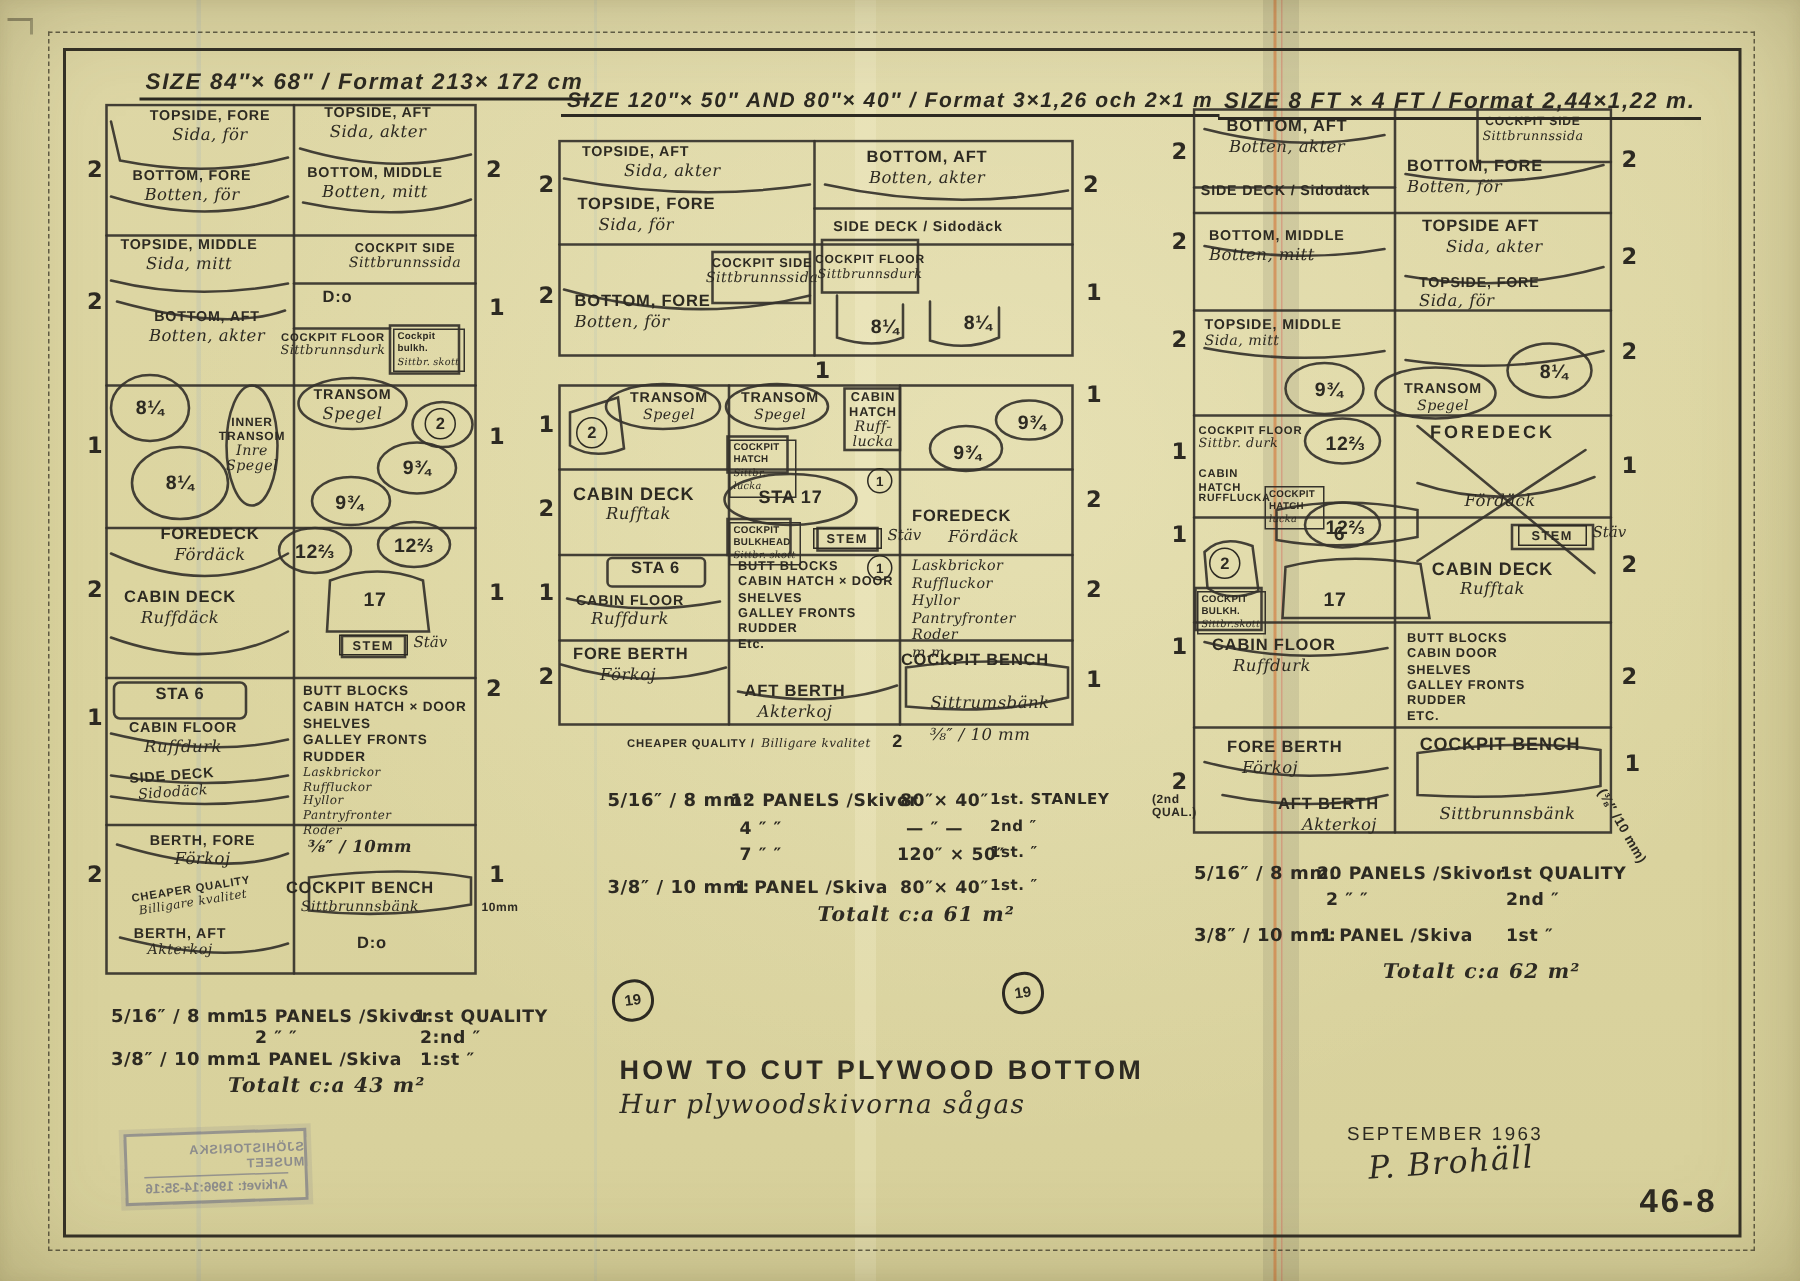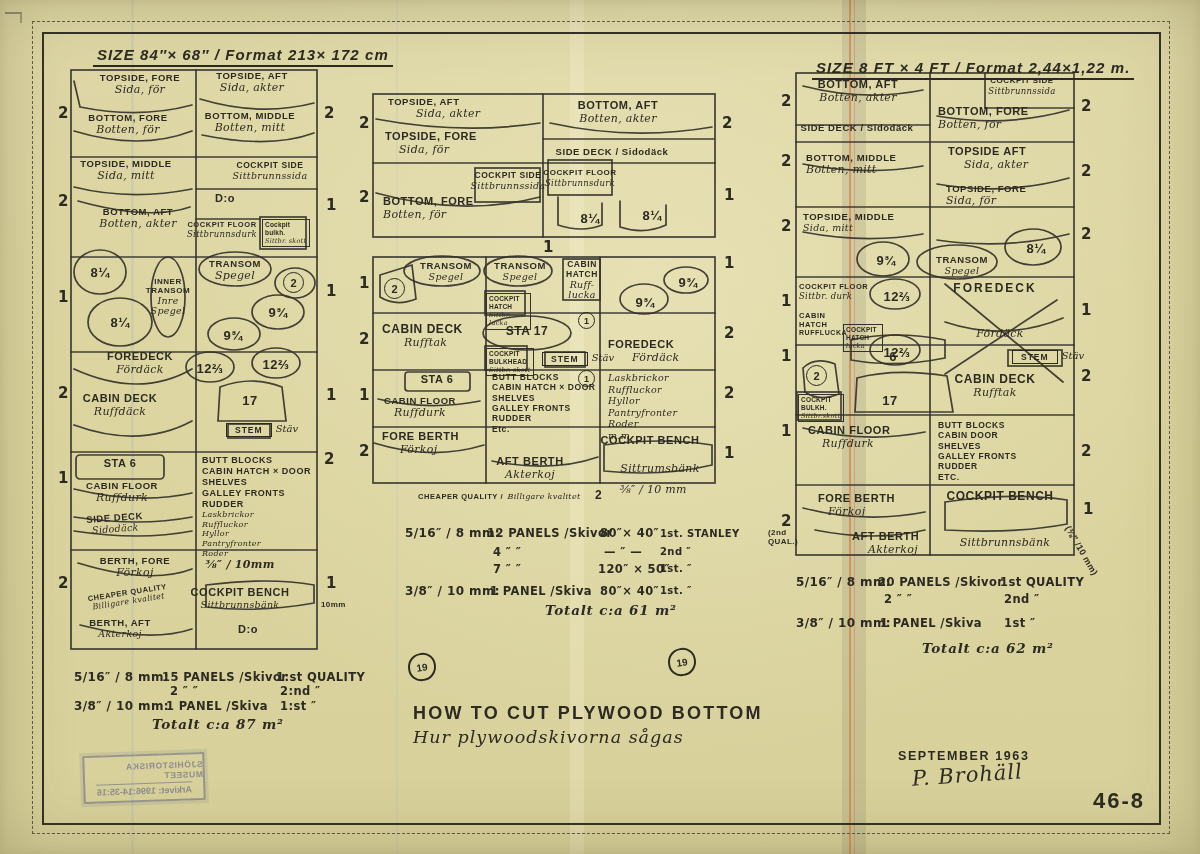--- a/index.html
+++ b/index.html
@@ -50,21 +50,21 @@
     display:flex;flex-direction:column;align-items:center;justify-content:center;gap:2px;}
   .stamp .l1{font-size:8.5px;font-weight:700;letter-spacing:.6px;}
   .stamp .l2{font-size:9px;font-weight:700;border-top:1.5px solid rgba(96,98,130,.55);padding-top:2px;}
   .logo{position:absolute;width:24px;height:24px;border:2.2px solid #2d2a22;border-radius:50% 46% 50% 46%;
     display:flex;align-items:center;justify-content:center;font-weight:700;font-size:10px;transform:rotate(-8deg);}
   #main-title{position:absolute;left:452px;top:648px;font-weight:700;font-size:25px;letter-spacing:4px;
     border-bottom:3px solid #2d2a22;padding:0 6px 3px 6px;white-space:nowrap;}
   #sub-en{position:absolute;left:413px;top:703px;font-weight:700;font-size:18px;letter-spacing:2.2px;white-space:nowrap;}
   #sub-sv{position:absolute;left:413px;top:727px;font-family:"DejaVu Serif",serif;font-style:italic;
     font-size:17.5px;letter-spacing:1px;white-space:nowrap;}
-  #date{position:absolute;left:898px;top:749px;font-weight:700;font-size:12.5px;letter-spacing:1.6px;}
+  #date{position:absolute;left:898px;top:749px;font-weight:400;font-size:12.5px;letter-spacing:1.6px;}
   #sig{position:absolute;left:912px;top:763px;font-family:"DejaVu Serif",serif;font-style:italic;
     font-size:21px;letter-spacing:1px;transform:rotate(-4deg);}
   #sheetno{position:absolute;left:1093px;top:788px;font-weight:700;font-size:22px;letter-spacing:2px;}
   .binder{position:absolute;left:5px;top:12px;width:15px;height:9px;
     border-top:2px solid rgba(70,66,52,.5);border-right:2px solid rgba(70,66,52,.4);}
 </style>
 </head>
 <body>
 
 <div id="paper">
@@ -253,21 +253,21 @@
     </div>
 
   <div class="sum frac" style="left:74px;top:670px">5/16″ / 8 mm:</div>
   <div class="sum" style="left:162px;top:670px">15 PANELS /Skivor</div>
   <div class="sum" style="left:276px;top:670px">1:st QUALITY</div>
   <div class="sum" style="left:170px;top:684px">2    ″       ″</div>
   <div class="sum" style="left:280px;top:684px">2:nd    ″</div>
   <div class="sum frac" style="left:74px;top:699px">3/8″ / 10 mm:</div>
   <div class="sum" style="left:166px;top:699px">1 PANEL /Skiva</div>
   <div class="sum" style="left:280px;top:699px">1:st    ″</div>
-  <div class="total" style="left:152px;top:716px">Totalt c:a 87 m²</div>
+  <div class="total" style="left:152px;top:716px">Totalt c:a 43 m²</div>
 
   <div class="stamp">
     <div class="l1">SJÖHISTORISKA MUSEET</div>
     <div class="l2">Arkivet: 1996:14-35:16</div>
   </div>
 
   <svg class="sk" style="left:372px;top:93px" width="344" height="391" viewBox="0 0 344 391">
     <rect x="1" y="1" width="342" height="143"></rect>
     <line x1="171" y1="1" x2="171" y2="144"></line>
       <line x1="1" y1="70" x2="343" y2="70"></line>
@@ -295,20 +295,21 @@
     <rect x="113" y="198" width="40" height="24"></rect>
       <rect x="113" y="253" width="42" height="24"></rect>
     <rect x="173" y="259" width="40" height="15"></rect>
     <rect x="33" y="279" width="65" height="19" rx="3"></rect>
     <path d="M6,306 Q56,318 108,308"></path>
     <path d="M2,350 Q60,368 112,352"></path>
       <path d="M120,368 Q180,380 226,364"></path>
     <path d="M232,352 Q290,344 340,352 L340,372 Q290,384 232,378 Z"></path>
   </svg>
 
+  <div class="dtitle" style="left:374px;top:58px;font-size:14px">SIZE 120″× 50″ AND 80″× 40″ / Format 3×1,26 och 2×1 m</div>
 
   <div class="mnum" style="left:359px;top:114px">2</div>
   <div class="mnum" style="left:359px;top:188px">2</div>
   <div class="mnum" style="left:722px;top:114px">2</div>
   <div class="mnum" style="left:724px;top:186px">1</div>
   <div class="mnum" style="left:543px;top:238px">1</div>
   <div class="mnum" style="left:359px;top:274px">1</div>
   <div class="mnum" style="left:359px;top:330px">2</div>
   <div class="mnum" style="left:359px;top:386px">1</div>
   <div class="mnum" style="left:359px;top:442px">2</div>

